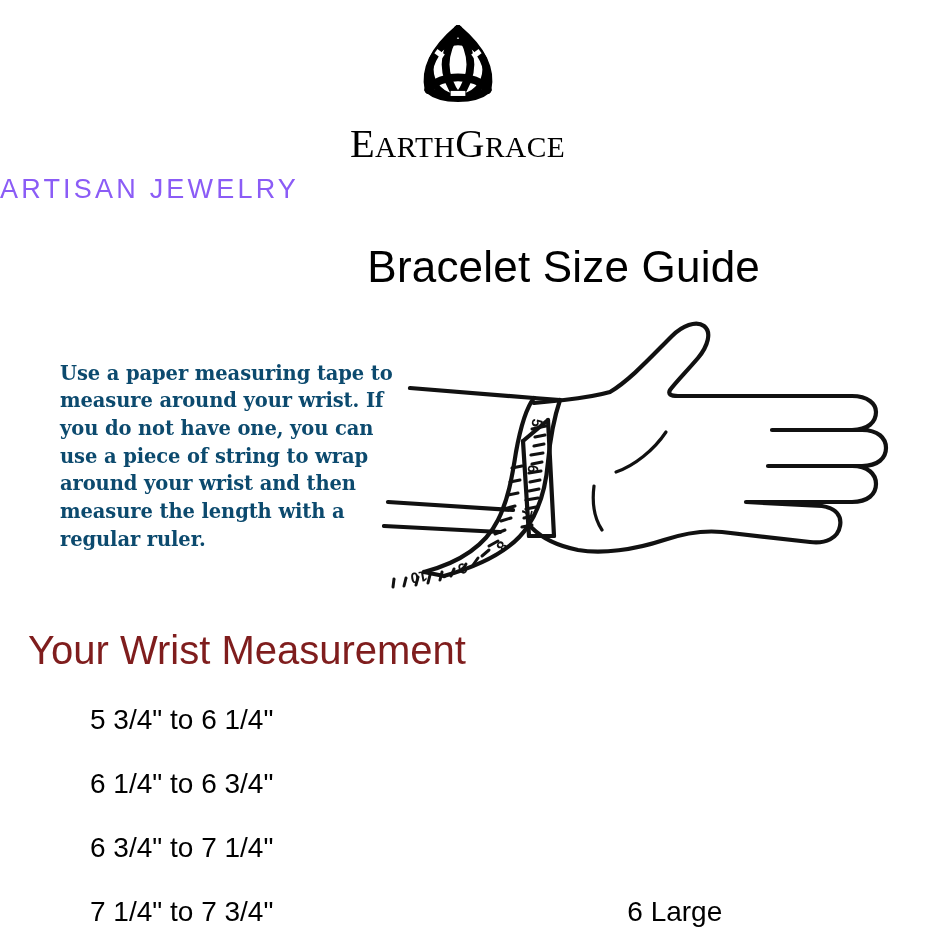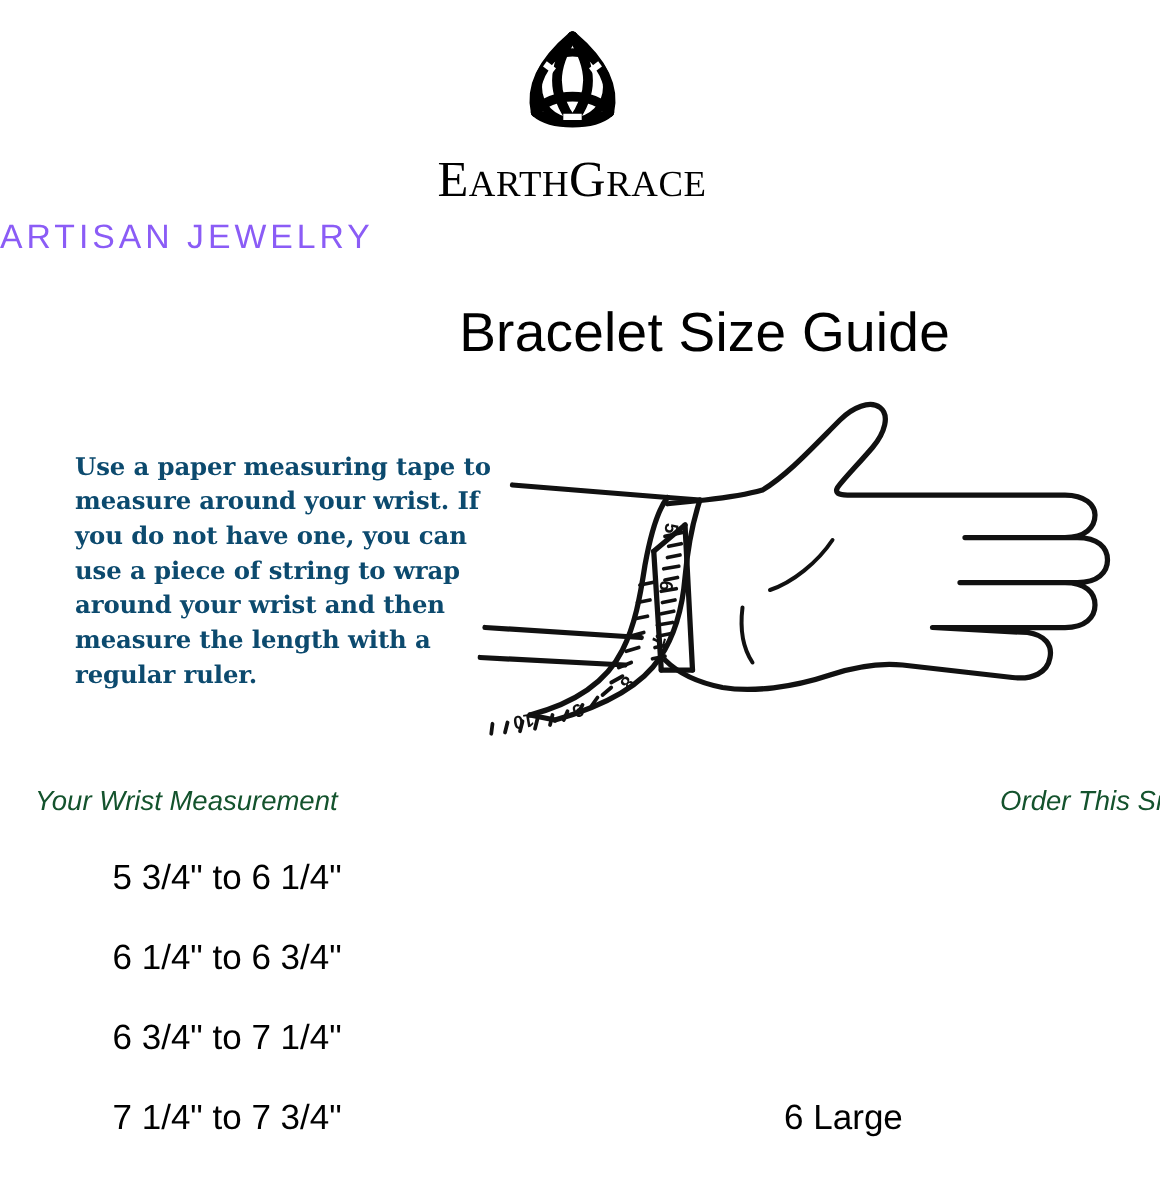--- a/index.html
+++ b/index.html
@@ -95,26 +95,25 @@
   }
   .tbl-row {
     display: flex;
     width: 928px;
   }
   .col-left  { width: 466px; }
   .col-right { width: 462px; }
 
   .hdr {
     font-family: "Liberation Sans", sans-serif;
-    font-size: 22px;
+    font-size: 40px;
     font-weight: 400;
     line-height: 1;
-    color: #14532d;
+    color: #7f1d1d;
     white-space: nowrap;
-    font-style: italic;
   }
   .hdr.col-left  { padding-left: 28px; }
   .hdr.col-right { padding-left: 530px; width: 398px; }
 
   .cell {
     font-family: "Liberation Sans", sans-serif;
     font-size: 28px;
     font-weight: 400;
     line-height: 1;
     color: #000;

